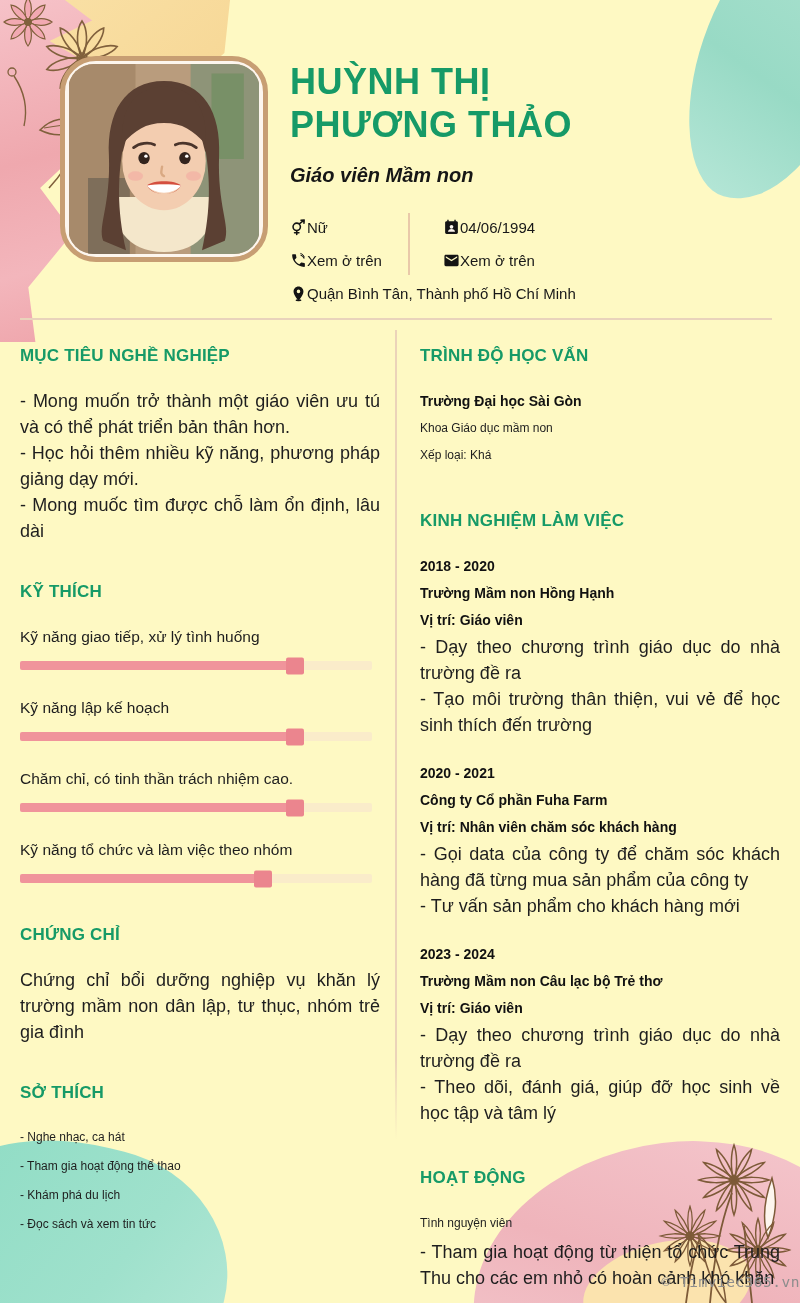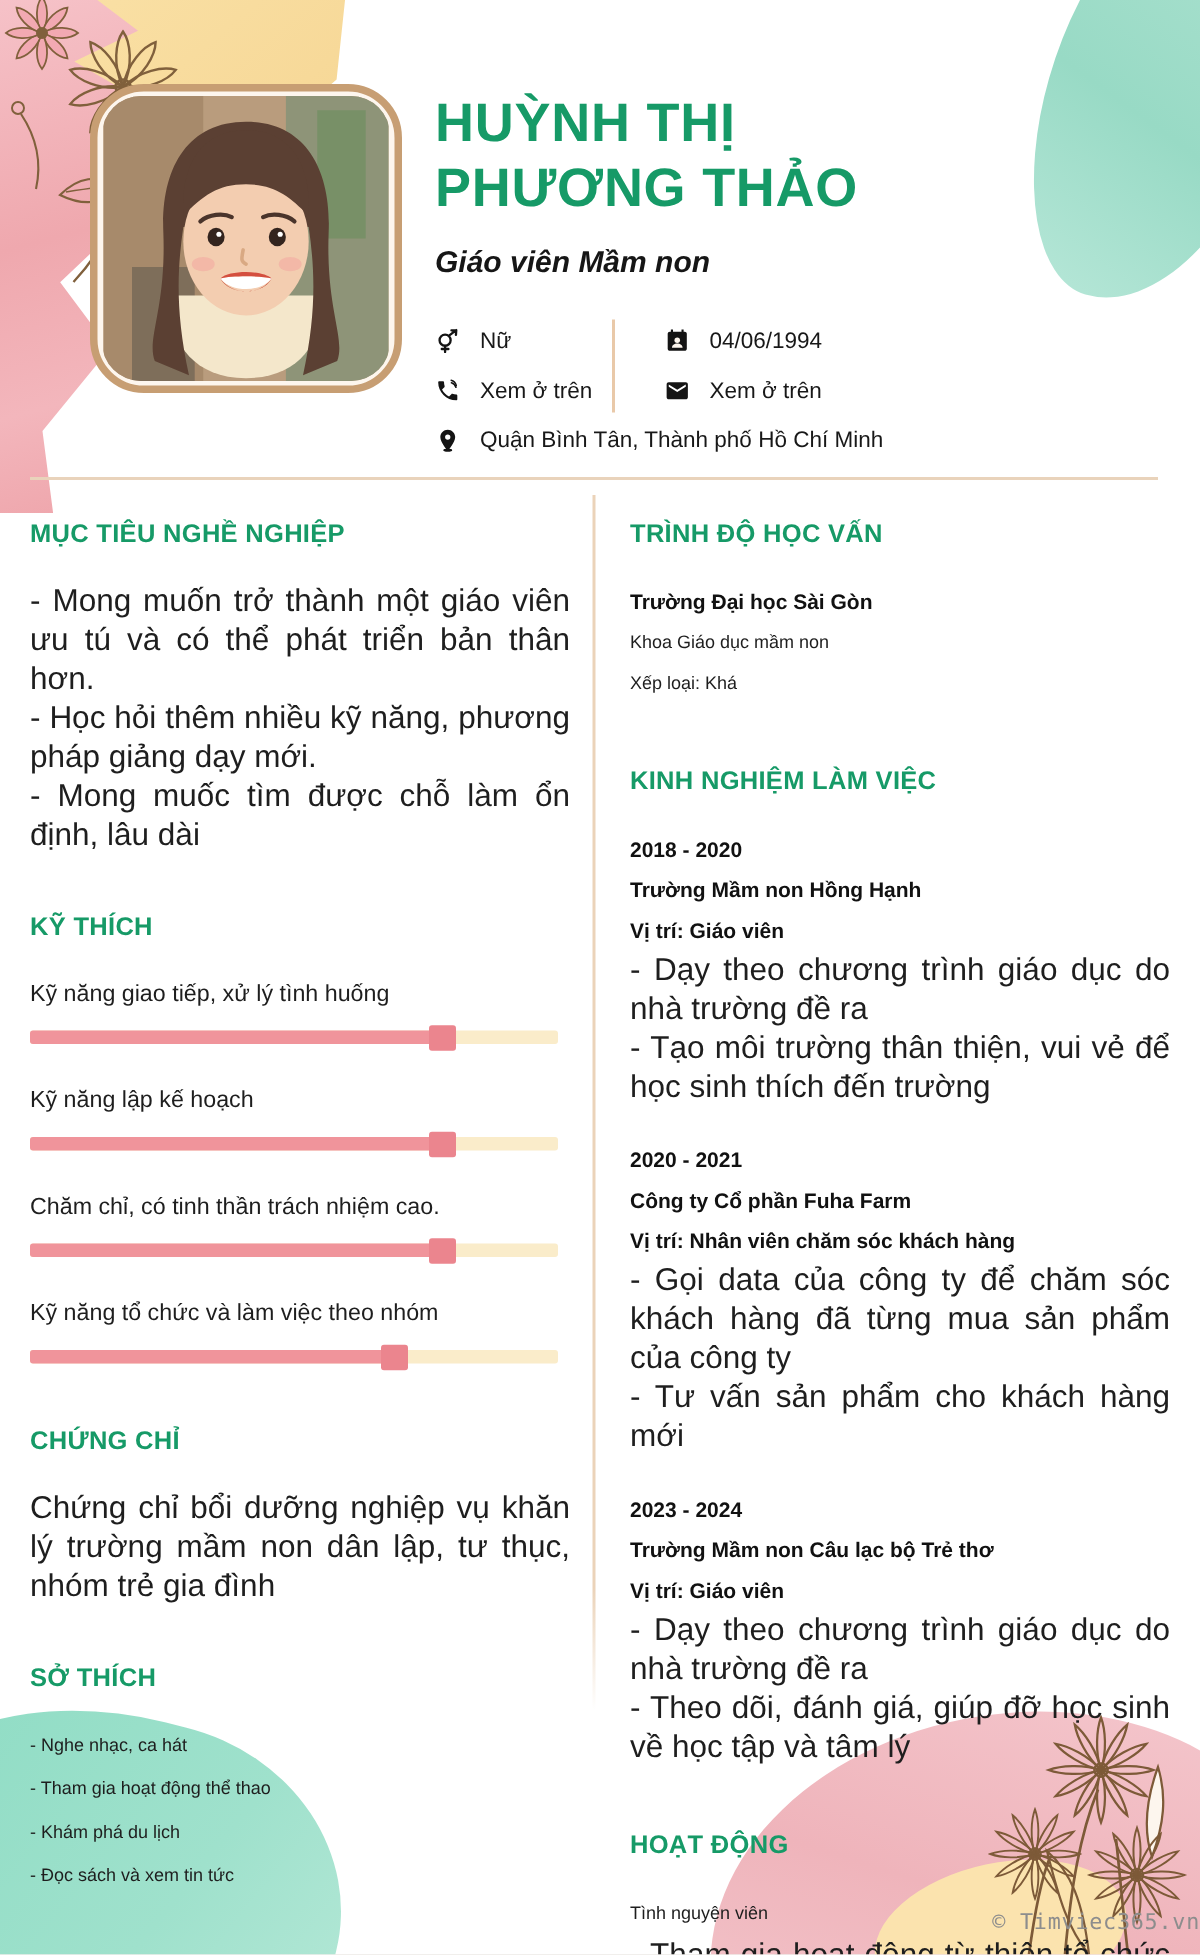--- a/index.html
+++ b/index.html
@@ -1,20 +1,20 @@
 <!DOCTYPE html>
 <html><head>
 <meta charset="utf-8">
 <style>
   * { margin:0; padding:0; box-sizing:border-box; }
   html,body { background:#e8e4de; }
   body { font-family:"Liberation Sans", sans-serif; }
   .page {
     position:relative; width:800px; height:1303px; margin:0 auto;
-    background:#ffffff; overflow:hidden; color:#1e1e1e;
+    background:#fef9c3; overflow:hidden; color:#1e1e1e;
   }
   
   .deco { position:absolute; pointer-events:none; }
   .deco-yellow-tl {
     left:18px; top:-28px; width:215px; height:135px;
     background:linear-gradient(140deg,#fae2a8,#f6d694);
     clip-path:polygon(0 0,100% 0,96% 60%,70% 96%,48% 64%,30% 100%,10% 70%,0 85%);
   }
   .deco-pink-tl {
     left:0; top:0; width:118px; height:342px;
@@ -52,37 +52,37 @@
     position:absolute; left:60px; top:56px; width:208px; height:206px;
     border:5px solid #c79e73; border-radius:36px; padding:3px;
     background:#fdf6ee; z-index:3;
   }
   .photo-frame svg { width:100%; height:100%; border-radius:26px; display:block; }
   .head-block { position:absolute; left:290px; top:60px; width:495px; z-index:3; }
   .name { color:#169a67; font-size:36px; font-weight:700; line-height:43px; letter-spacing:.5px; }
   .job-title { margin-top:18px; font-size:20px; font-weight:700; color:#161616;font-style:italic; }
   .contact { position:relative; margin-top:24px; font-size:15px; color:#181818; }
   .c-row { display:flex; height:33px; align-items:center; }
-  .c-cell { display:flex; align-items:center; gap:13px; }
+  .c-cell { display:flex; align-items:center; }
   .c-cell.c1 { width:135px; }
   .c-cell.c2 { padding-left:18px; }
   .contact-vline { position:absolute; left:118px; top:2px; height:62px; width:2px; background:#e9c9a9; }
   .c-icon { width:17px; height:17px; flex:0 0 17px; }
   .header-hr { position:absolute; left:20px; top:318px; width:752px; height:2px; background:#e9d3bb; z-index:2; }
   
   .col { position:absolute; top:330px; z-index:2; width:360px; }
   .col-left { left:20px; }
   .col-right { left:420px; }
   .col-vline {
     position:absolute; left:395px; top:330px; width:2px; height:810px; z-index:2;
     background:linear-gradient(to bottom,#ebd3b9 0%,#ebd3b9 90%,rgba(235,211,185,0) 100%);
   }
   h2.sec { color:#169a67; font-size:17px; font-weight:700; letter-spacing:.2px; margin-top:38px; }
   .col .sec:first-child { margin-top:16px; }
-  .para { margin-top:22px; font-size:21px; line-height:26px; text-align:justify; }
+  .para { margin-top:22px; font-size:18px; line-height:26px; text-align:justify; }
   .plain-line { font-size:12px; line-height:27px; }
   .bold-line { font-size:14px; line-height:27px; font-weight:700; color:#111; }
   
   .skills { margin-top:26px; }
   .skill { margin-bottom:29px; }
   .skill-label { font-size:15.5px; margin-bottom:15px; }
   .bar-track { position:relative; width:352px; height:9px; background:#faecca; border-radius:2px; }
   .bar-fill { position:absolute; left:0; top:0; height:9px; background:#f0949b; border-radius:2px; }
   .bar-knob {
     position:absolute; right:-9px; top:50%; transform:translateY(-50%);

